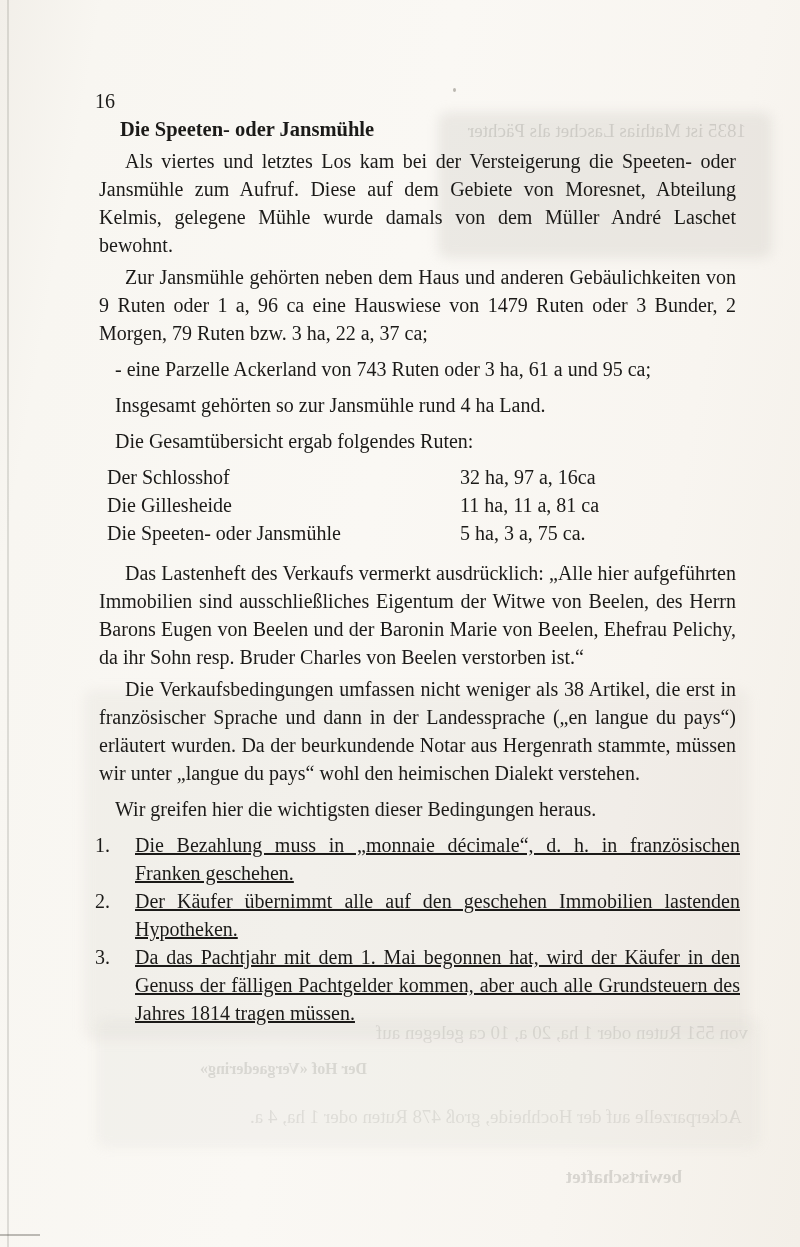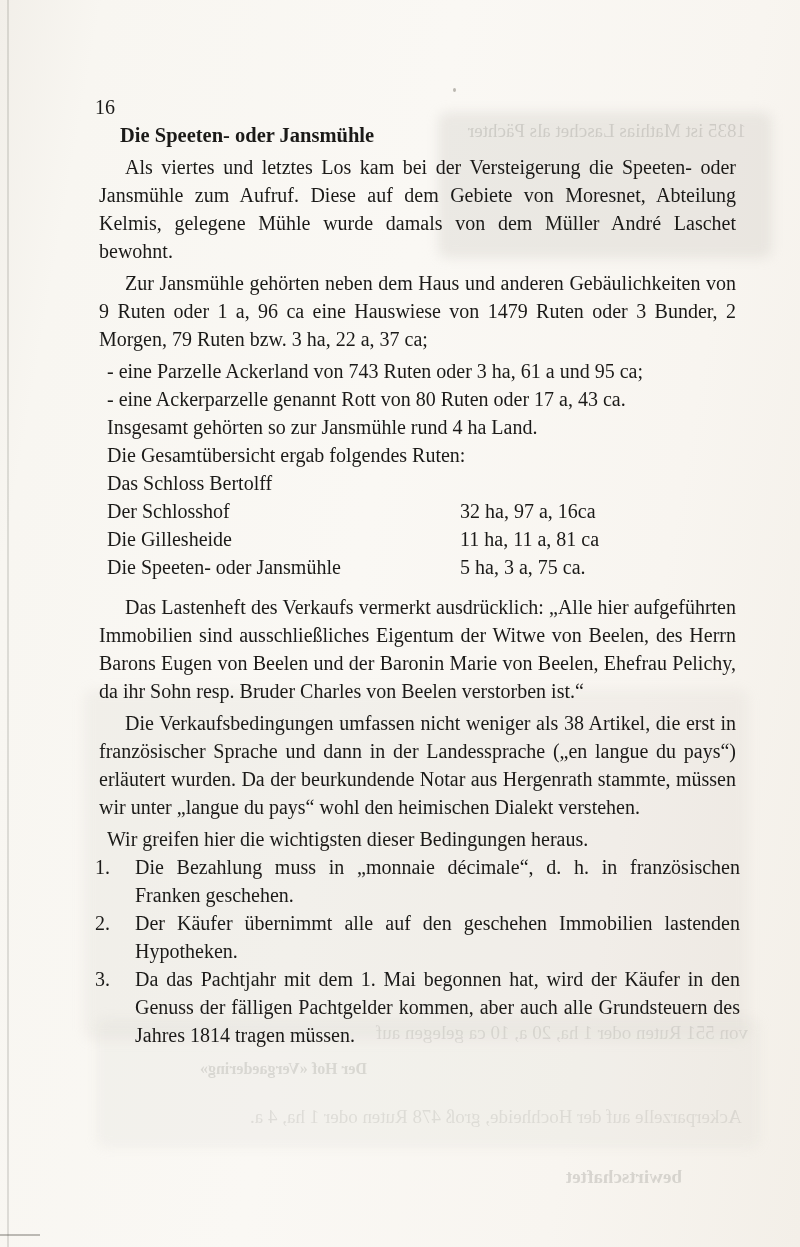--- a/index.html
+++ b/index.html
@@ -51,52 +51,52 @@
   }
   .ghost-1 { top: 120px;  right: 54px;  opacity: 0.30; }
   .ghost-2 { top: 1022px; right: 52px;  opacity: 0.22; }
   .ghost-3 { top: 1060px; left: 200px;  opacity: 0.26; font-weight: bold; font-size: 16px; }
   .ghost-4 { top: 1106px; right: 58px;  opacity: 0.20; }
   .ghost-5 { top: 1166px; right: 118px; opacity: 0.30; font-weight: bold; }
   
   .content {
     position: absolute;
     left: 95px;
-    top: 93px;
+    top: 87px;
     width: 645px;
     font-size: 20px;
     line-height: 28px;
   }
   .pageno { margin: 0 0 0 0; }
   .heading {
     margin: 0;
     padding-left: 25px;
     font-size: 20.5px;
     font-weight: bold;
     line-height: 28px;
   }
   .para {
     margin: 4px;
     text-indent: 26px;
     text-align: justify;
   }
   .line {
-    margin: 0;
+    margin: 8px;
     padding-left: 12px;
     white-space: nowrap;
   }
   .landtable { margin: 0; }
   .trow { display: flex; line-height: 28px; }
   .tlabel { flex: 0 0 365px; padding-left: 12px; box-sizing: border-box; white-space: nowrap; }
   .tvalue { flex: 1; white-space: nowrap; }
   .para-gap { margin-top: 12px; }
   .olist { margin: 0; }
   .oitem { display: flex; }
   .onum { flex: 0 0 40px; }
-  .otext { flex: 1; text-align: justify; }
+  .otext { flex: 1; text-align: justify; text-decoration: underline; }
 </style>
 </head>
 <body>
 
 <div class="scan-page">
 
   <div class="edge-left-line"></div>
   <div class="edge-bottom-tick"></div>
   <div class="speck"></div>
   <div class="shade shade-a"></div>
@@ -114,27 +114,25 @@
     <div class="pageno">16</div>
 
     <h1 class="heading">Die Speeten- oder Jansmühle</h1>
 
     <p class="para">Als viertes und letztes Los kam bei der Versteigerung die Speeten- oder Jansmühle zum Aufruf. Diese auf dem Gebiete von Moresnet, Abteilung Kelmis, gelegene Mühle wurde damals von dem Müller André Laschet bewohnt.</p>
 
 
     <p class="para">Zur Jansmühle gehörten neben dem Haus und anderen Gebäulichkeiten von 9 Ruten oder 1 a, 96 ca eine Hauswiese von 1479 Ruten oder 3 Bunder, 2 Morgen, 79 Ruten bzw. 3 ha, 22 a, 37 ca;</p>
 
     <div class="line">- eine Parzelle Ackerland von 743 Ruten oder 3 ha, 61 a und 95 ca;</div>
-    <div class="line">- eine Ackerparzelle genannt Rott von 80 Ruten oder 17 a, 43 ca.</div>
     <div class="line">Insgesamt gehörten so zur Jansmühle rund 4 ha Land.</div>
     <div class="line">Die Gesamtübersicht ergab folgendes Ruten:</div>
 
     <div class="landtable">
       <div class="trow">
-        <span class="tlabel">Das Schloss Bertolff</span>
       </div>
       <div class="trow">
         <span class="tlabel">Der Schlosshof</span>
         <span class="tvalue">32 ha, 97 a, 16ca</span>
       </div>
       <div class="trow">
         <span class="tlabel">Die Gillesheide</span>
         <span class="tvalue">11 ha, 11 a, 81 ca</span>
       </div>
       <div class="trow">

